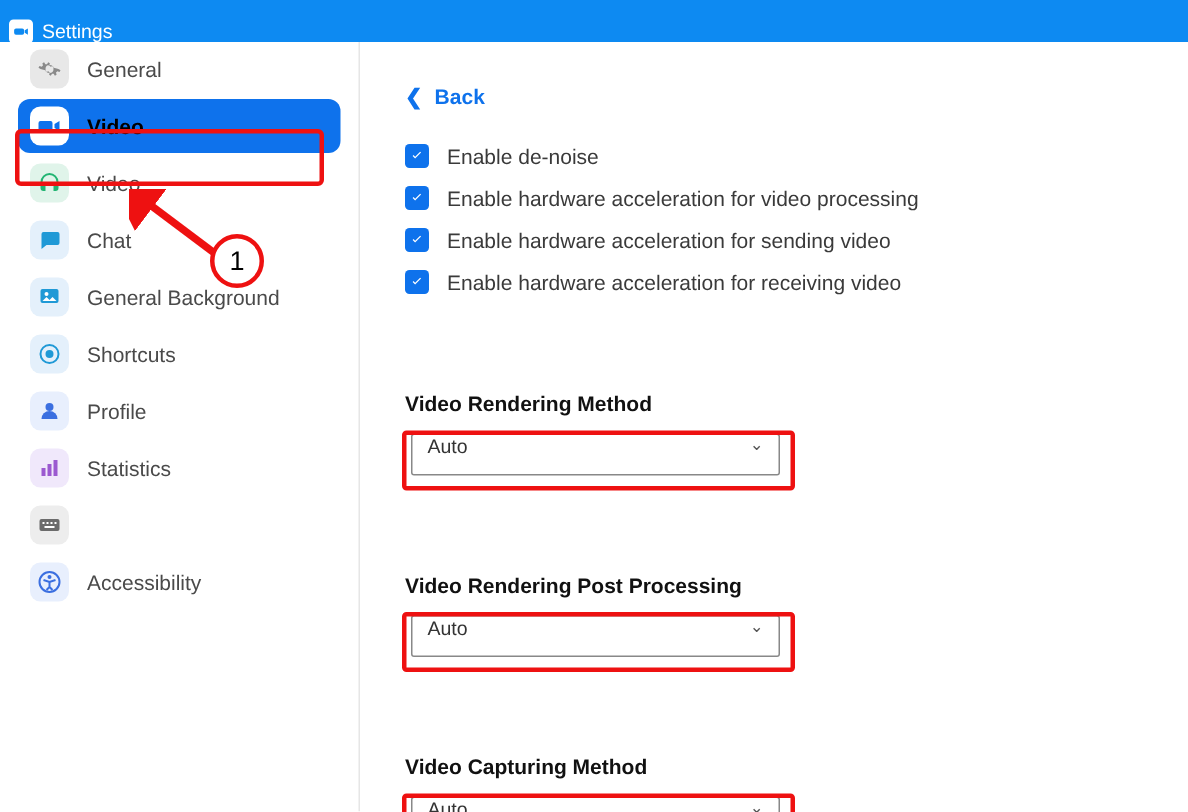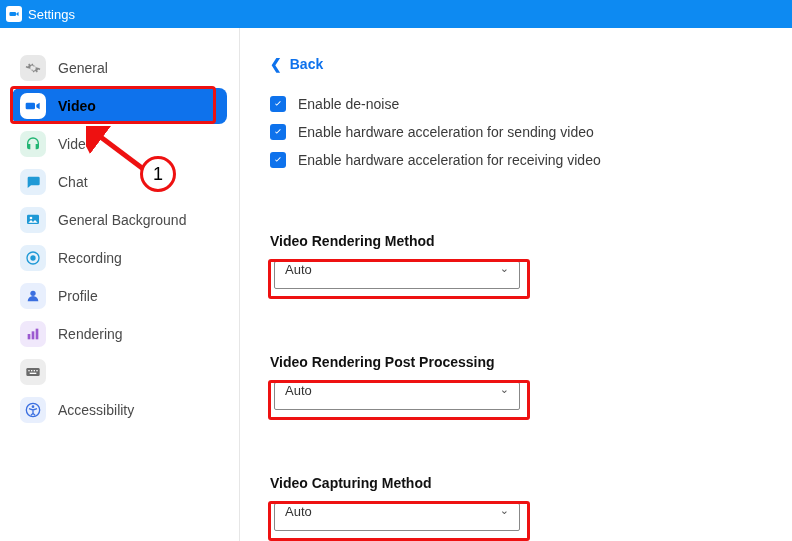--- a/index.html
+++ b/index.html
@@ -9,41 +9,39 @@
     font-family: -apple-system, BlinkMacSystemFont, "Segoe UI", Arial, sans-serif;
     font-size: 14px;
     background: #fff;
     overflow: hidden;
     color: #222;
   }
   .titlebar {
     height: 28px;
     background: #0d8af2;
     display: flex;
-    align-items: center;
-    padding: 0 6px;
+    padding: 13px 6px;
     color: #fff;
     font-size: 13px;
   }
   .titlebar .app-icon {
     width: 16px; height: 16px;
     background: #fff;
     border-radius: 3px;
     margin-right: 6px;
     display: flex; align-items: center; justify-content: center;
   }
   .titlebar .app-icon svg { width: 10px; height: 10px; }
   .content {
     display: flex;
     height: calc(100% - 28px);
   }
   .sidebar {
     width: 240px;
     border-right: 1px solid #e6e6e6;
-    padding-top: 22px;
     position: relative;
   }
   .sidebar-list { list-style: none; padding: 0 12px; }
   .sidebar-item {
     display: flex;
     align-items: center;
     height: 36px;
     padding: 0 8px;
     border-radius: 8px;
     cursor: pointer;
@@ -214,40 +212,40 @@
           </span>
           <span>General Background</span>
         </li>
         <li class="sidebar-item">
           <span class="icon-wrap" style="background: rgb(228, 240, 251);">
             <svg viewBox="0 0 24 24" width="16" height="16">
               <circle cx="12" cy="12" r="9" fill="none" stroke="#1f99d6" stroke-width="2"></circle>
               <circle cx="12" cy="12" r="4" fill="#1f99d6"></circle>
             </svg>
           </span>
-          <span>Recording</span>
+          <span>Shortcuts</span>
         </li>
         <li class="sidebar-item">
           <span class="icon-wrap" style="background: rgb(232, 239, 253);">
             <svg viewBox="0 0 24 24" width="16" height="16">
               <circle cx="12" cy="8" r="4" fill="#3b6fe0"></circle>
               <path fill="#3b6fe0" d="M4 20a8 8 0 0116 0z"></path>
             </svg>
           </span>
           <span>Profile</span>
         </li>
         <li class="sidebar-item">
           <span class="icon-wrap" style="background: rgb(240, 232, 251);">
             <svg viewBox="0 0 24 24" width="16" height="16">
               <rect x="4" y="12" width="4" height="8" fill="#9b59d0"></rect>
               <rect x="10" y="8" width="4" height="12" fill="#9b59d0"></rect>
               <rect x="16" y="4" width="4" height="16" fill="#9b59d0"></rect>
             </svg>
           </span>
-          <span>Rendering</span>
+          <span>Statistics</span>
         </li>
         <li class="sidebar-item">
           <span class="icon-wrap" style="background: rgb(237, 237, 237);">
             <svg viewBox="0 0 24 24" width="16" height="16">
               <rect x="2" y="6" width="20" height="12" rx="2" fill="#6b6b6b"></rect>
               <rect x="5" y="9" width="2" height="2" fill="#fff"></rect>
               <rect x="9" y="9" width="2" height="2" fill="#fff"></rect>
               <rect x="13" y="9" width="2" height="2" fill="#fff"></rect>
               <rect x="17" y="9" width="2" height="2" fill="#fff"></rect>
               <rect x="7" y="13" width="10" height="2" fill="#fff"></rect>
@@ -293,20 +291,28 @@
             </svg>
           </span>
           <span>Enable de-noise</span>
         </div>
         <div class="check-row">
           <span class="checkbox">
             <svg viewBox="0 0 24 24">
               <path fill="#fff" d="M9 16l-4-4 1.5-1.5L9 13l8-8L18.5 6.5z"></path>
             </svg>
           </span>
+          <span>Enable hardware acceleration for video processing</span>
+        </div>
+        <div class="check-row">
+          <span class="checkbox">
+            <svg viewBox="0 0 24 24">
+              <path fill="#fff" d="M9 16l-4-4 1.5-1.5L9 13l8-8L18.5 6.5z"></path>
+            </svg>
+          </span>
           <span>Enable hardware acceleration for sending video</span>
         </div>
         <div class="check-row">
           <span class="checkbox">
             <svg viewBox="0 0 24 24">
               <path fill="#fff" d="M9 16l-4-4 1.5-1.5L9 13l8-8L18.5 6.5z"></path>
             </svg>
           </span>
           <span>Enable hardware acceleration for receiving video</span>
         </div>

